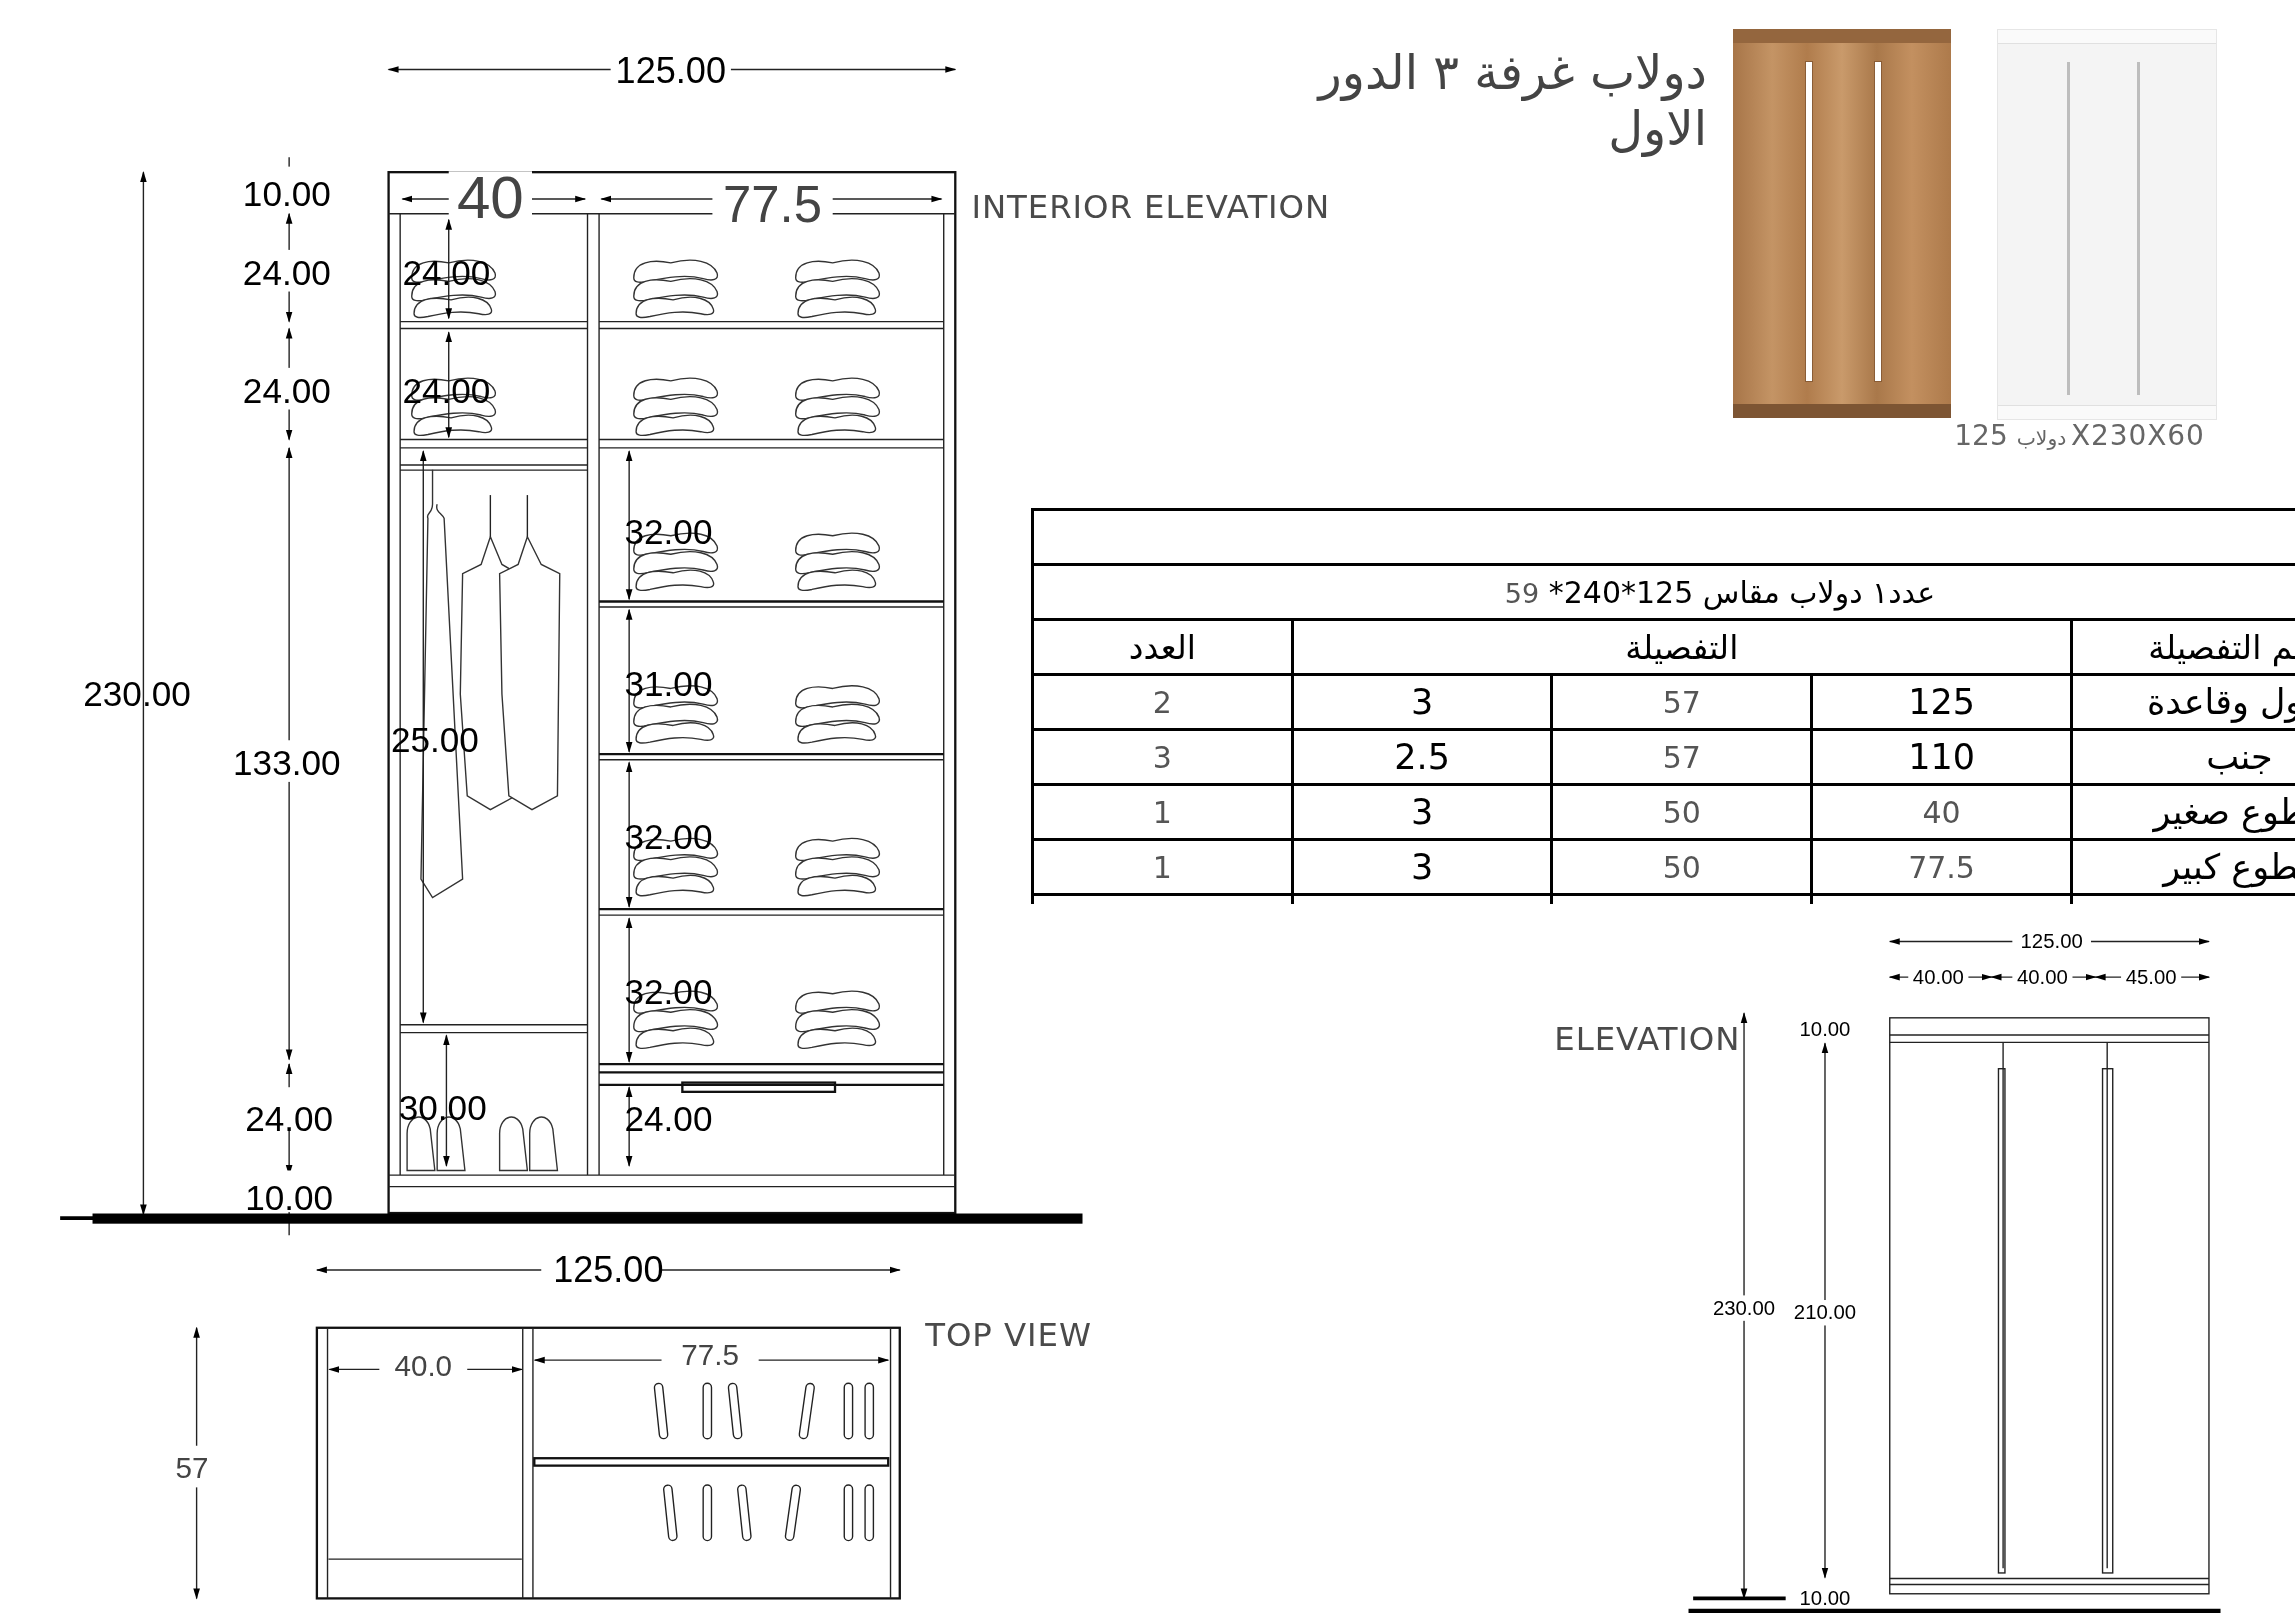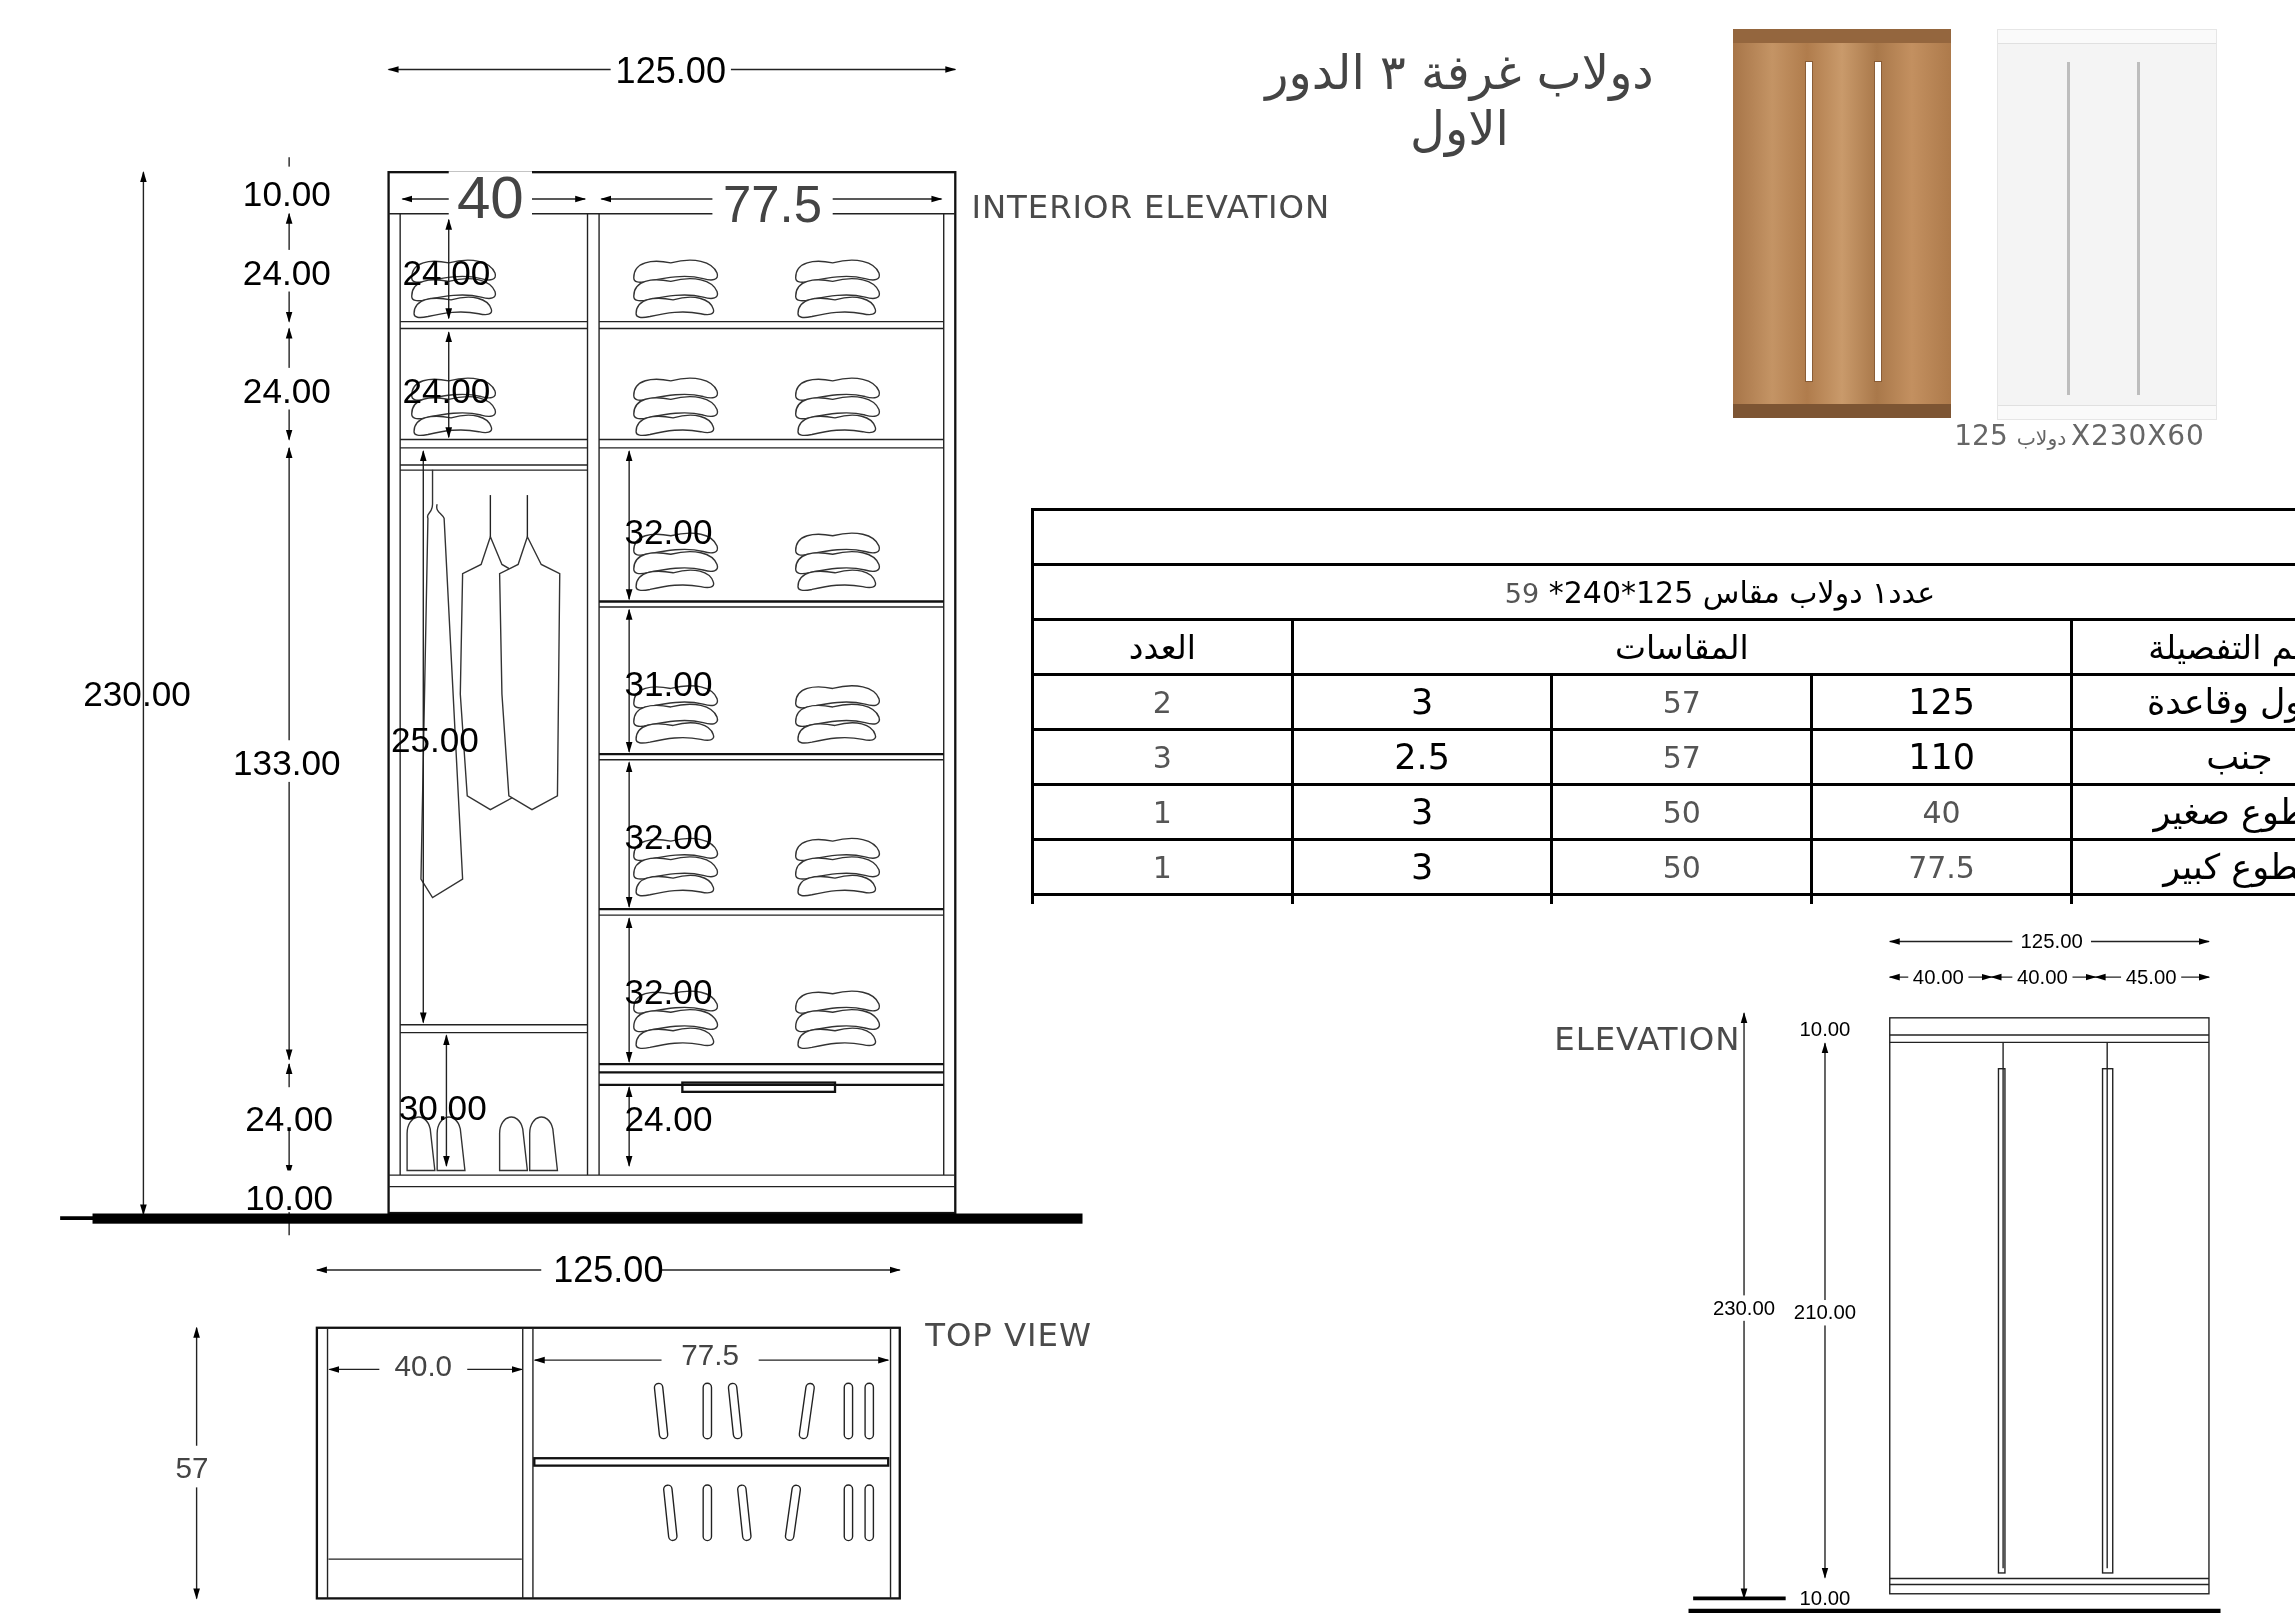--- a/index.html
+++ b/index.html
@@ -9,21 +9,21 @@
   .lbl{font-family:"DejaVu Sans",sans-serif;fill:#4a4a4a;letter-spacing:2px;}
   .thin{stroke:#222;stroke-width:3;fill:none;}
   .med{stroke:#111;stroke-width:5;fill:none;}
   .cloth{stroke:#333;stroke-width:3;fill:#fff;}
   .tbl{position:absolute;left:1031px;top:508px;width:1378px;border-collapse:collapse;font-family:"DejaVu Sans",sans-serif;direction:rtl;}
   .tbl td{border:3.7px solid #000;text-align:center;height:52px;font-size:35px;color:#000;padding:0;}
   .tbl .blank{height:52px;}
   .tbl .sub{font-size:30px;}
   .tbl .grey{color:#555;font-size:30px;}
   .tbl .hdr{font-size:33px;margin-top:16px;}
-  .title{position:absolute;left:1212px;top:44px;width:495px;text-align:center;font-family:"DejaVu Sans",sans-serif;font-size:48px;color:#444;direction:rtl;}
+  .title{position:absolute;left:1212px;top:44px;width:495px;text-align:right;font-family:"DejaVu Sans",sans-serif;font-size:48px;color:#444;direction:rtl;}
   .caption{position:absolute;left:1943px;top:419px;width:273px;text-align:center;font-family:"DejaVu Sans",sans-serif;color:#666;font-size:28px;letter-spacing:0.9px;}
   .caption .ar{font-size:20.4px;margin-right:4.6px;}
   .photo{position:absolute;}
 </style>
 </head>
 <body>
 
 <div class="title">دولاب غرفة ٣ الدور الاول</div>
 
 <div class="photo" style="left:1733px;top:29px;width:218px;height:389px;background:linear-gradient(90deg,#a77548 0%,#c49465 18%,#b07c4c 34%,#c99a6b 50%,#a9784a 66%,#c39060 82%,#ad7a4b 100%);">
@@ -49,21 +49,21 @@
         <td class="blank" colspan="5"></td>
       </tr>
   <tr>
     <td colspan="5" class="sub">
       <span>عدد١ دولاب مقاس 125*240*</span>
       <span style="color:#555;font-size:27px;">59</span>
     </td>
   </tr>
   <tr>
     <td class="hdr" style="width:22%">اسم التفصيلة</td>
-    <td class="hdr" colspan="3">المقاسات</td>
+    <td class="hdr" colspan="3">التفصيلة</td>
     <td class="hdr" style="width:17%">العدد</td>
   </tr>
   <tr>
     <td>الاول وقاعدة</td>
     <td style="width:17%">125</td>
     <td class="grey" style="width:17%">57</td>
     <td style="width:17%">3</td>
     <td class="grey">2</td>
   </tr>
   <tr>

